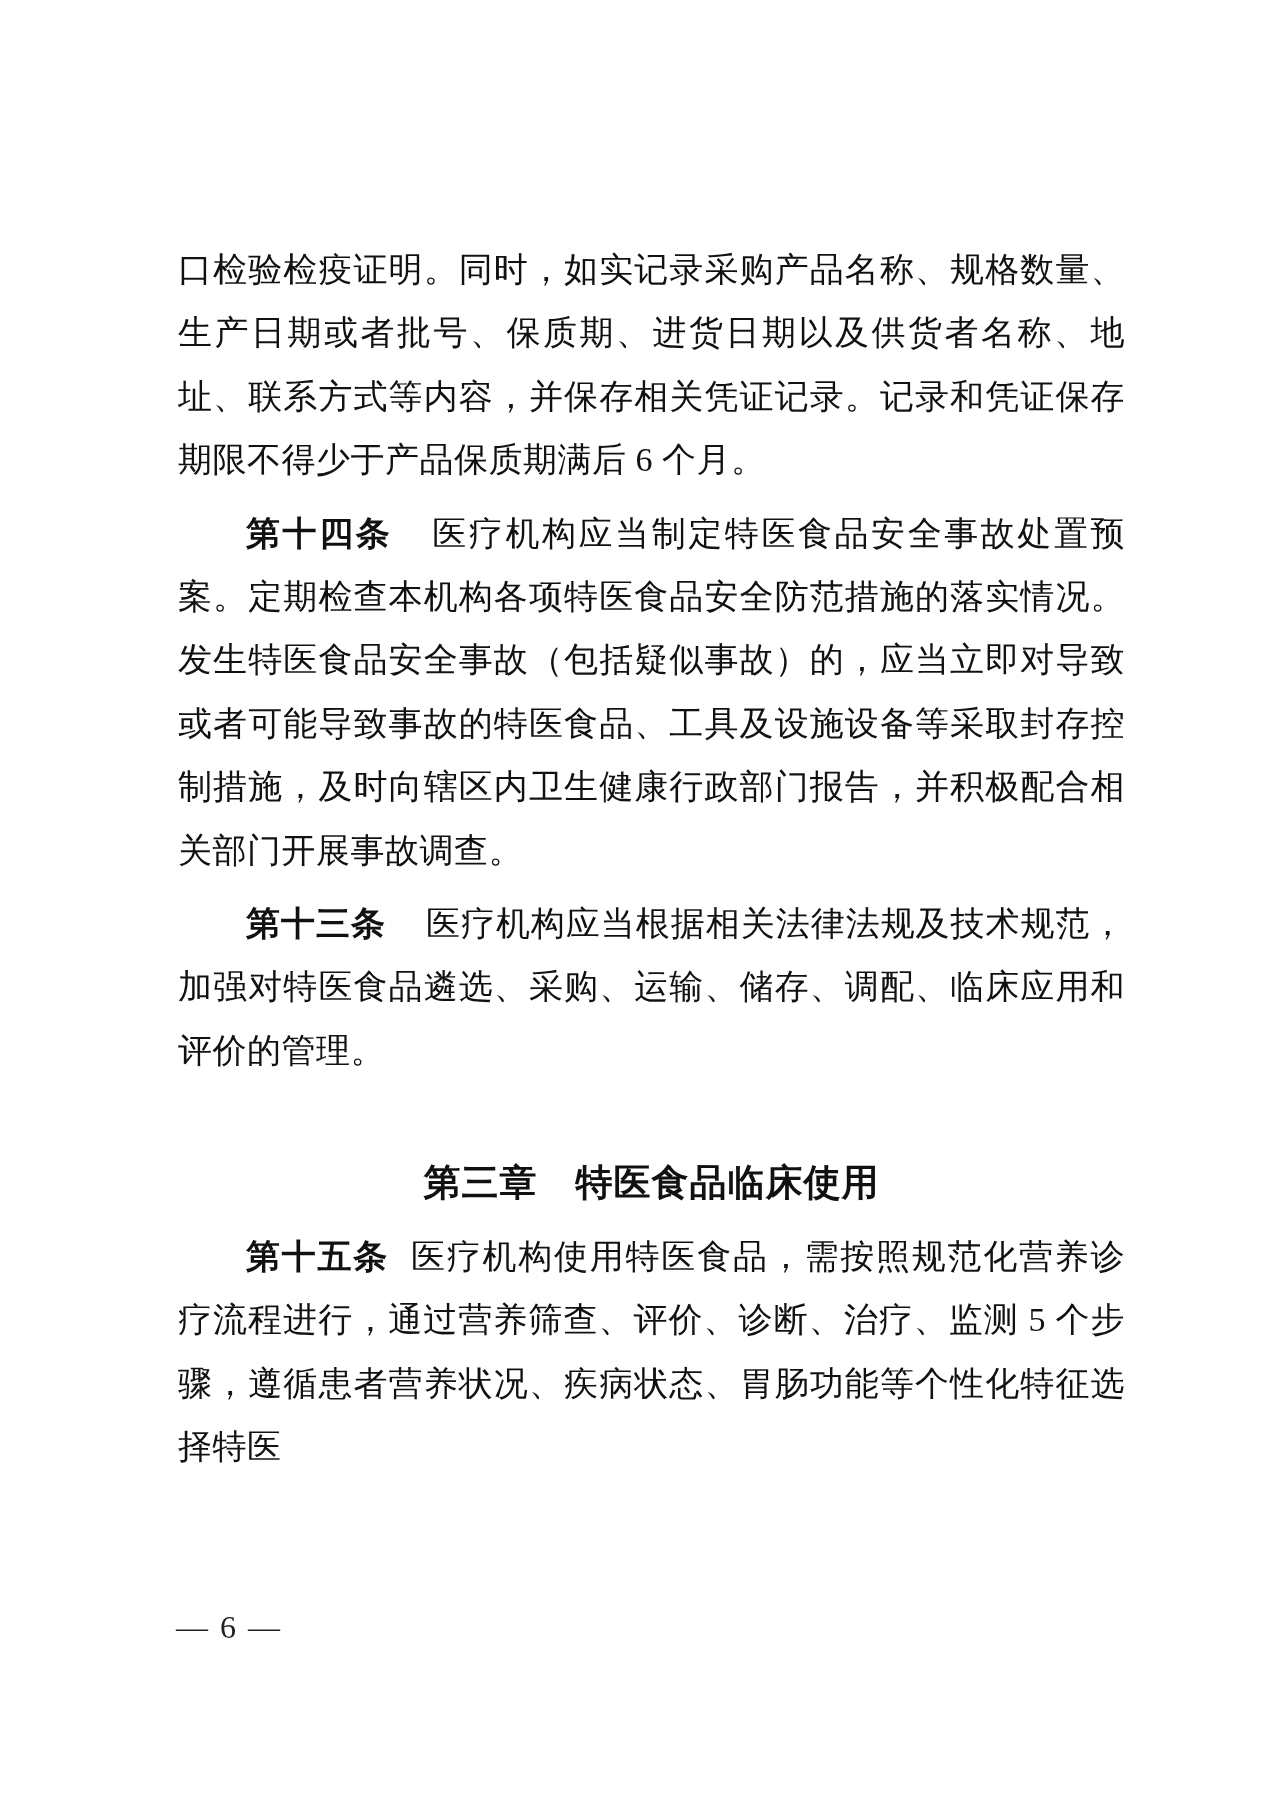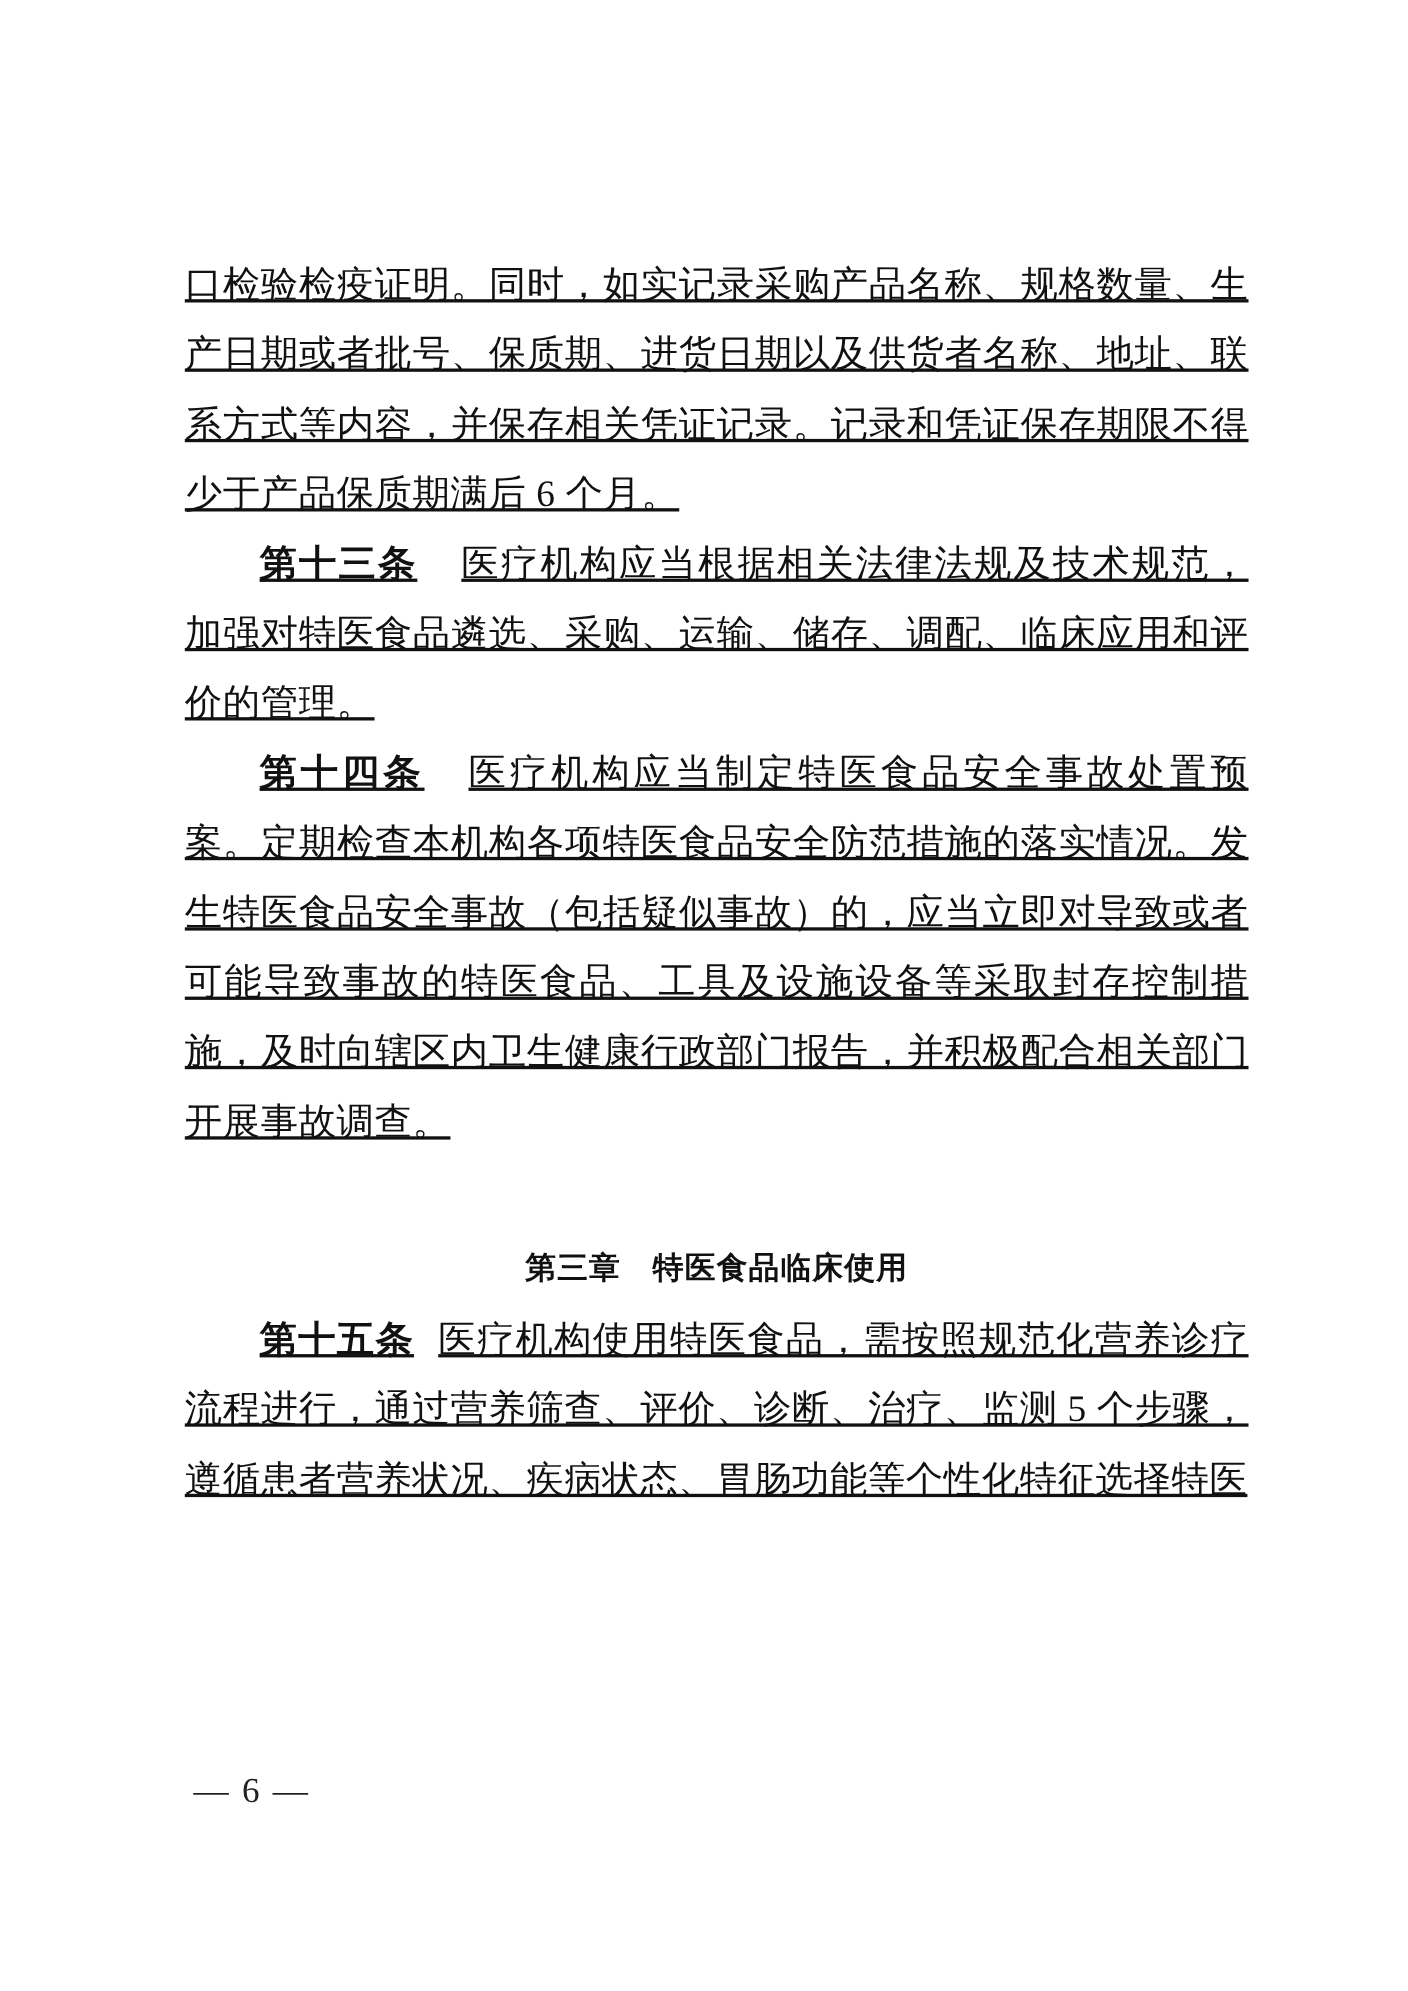--- a/index.html
+++ b/index.html
@@ -21,40 +21,39 @@
     left: 168px;
     top: 228px;
     width: 967px;
     font-size: 34px;
     line-height: 63.4px;
     text-align: justify;
     text-align-last: left;
     letter-spacing: 0.5px;
   }
   .content p {
-    margin: 0;
-    text-decoration: underline;
+    margin: 10px;
   }
   p.article {
     text-indent: 68px;
   }
   .article-label {
     font-family: "Liberation Sans", "DejaVu Sans", sans-serif;
     font-weight: bold;
     margin-right: 40px;
   }
   .article-label.tight {
     margin-right: 22px;
   }
   .chapter-heading {
     display: block;
     margin: 69px 0 2px 0;
     font-family: "Liberation Sans", "DejaVu Sans", sans-serif;
     font-weight: bold;
-    font-size: 28px;
+    font-size: 37px;
     line-height: 63.4px;
     text-align: right;
     text-align-last: center;
     text-indent: 0;
     letter-spacing: 1px;
   }
   .page-number {
     position: absolute;
     left: 176px;
     top: 1607px;
@@ -67,23 +66,23 @@
 </style>
 </head>
 <body>
 
 <div class="page">
   <div class="content">
 
     <p><span>口检验检疫证明。同时，如实记录采购产品名称、规格数量、生产日期或者批号、保质期、进货日期以及供货者名称、地址、联系方式等内容，并保存相关凭证记录。记录和凭证保存期限不得少于产品保质期满后 6 个月。</span></p>
 
 
+    <p class="article"><span class="article-label">第十四条</span><span>医疗机构应当制定特医食品安全事故处置预案。定期检查本机构各项特医食品安全防范措施的落实情况。发生特医食品安全事故（包括疑似事故）的，应当立即对导致或者可能导致事故的特医食品、工具及设施设备等采取封存控制措施，及时向辖区内卫生健康行政部门报告，并积极配合相关部门开展事故调查。</span></p>
+
     <p class="article"><span class="article-label">第十三条</span><span>医疗机构应当根据相关法律法规及技术规范，加强对特医食品遴选、采购、运输、储存、调配、临床应用和评价的管理。</span></p>
-
-    <p class="article"><span class="article-label">第十四条</span><span>医疗机构应当制定特医食品安全事故处置预案。定期检查本机构各项特医食品安全防范措施的落实情况。发生特医食品安全事故（包括疑似事故）的，应当立即对导致或者可能导致事故的特医食品、工具及设施设备等采取封存控制措施，及时向辖区内卫生健康行政部门报告，并积极配合相关部门开展事故调查。</span></p>
 
     <h2 class="chapter-heading">第三章　特医食品临床使用</h2>
 
     <p class="article"><span class="article-label tight">第十五条</span><span>医疗机构使用特医食品，需按照规范化营养诊疗流程进行，通过营养筛查、评价、诊断、治疗、监测 5 个步骤，遵循患者营养状况、疾病状态、胃肠功能等个性化特征选择特医</span></p>
 
   </div>
 
   <div class="page-number">— 6 —</div>
 </div>
 

